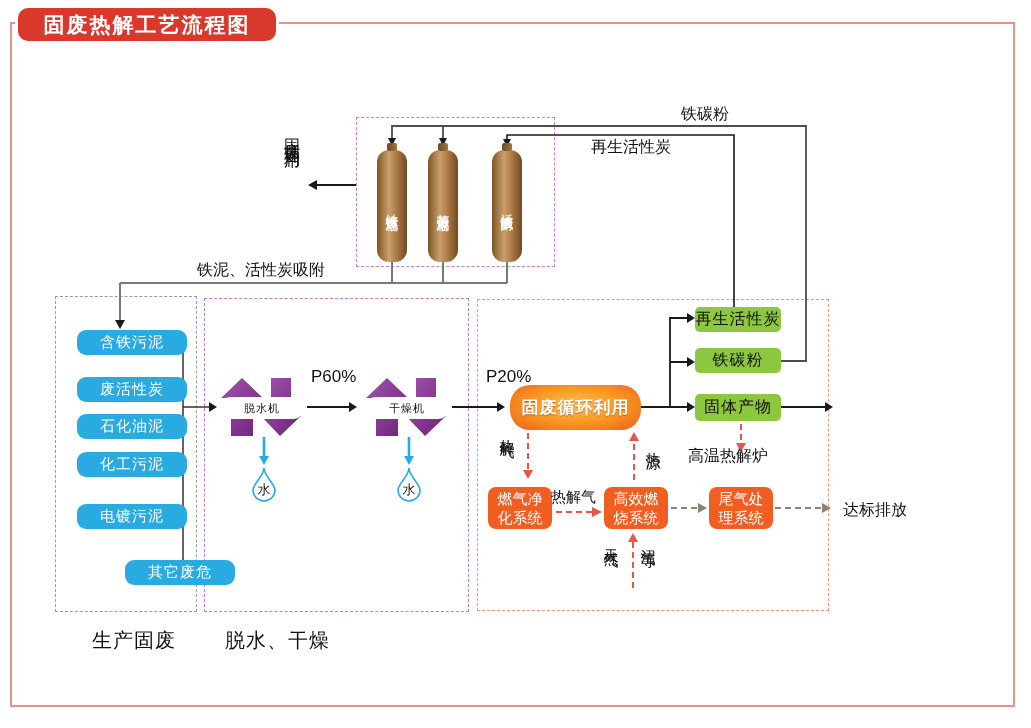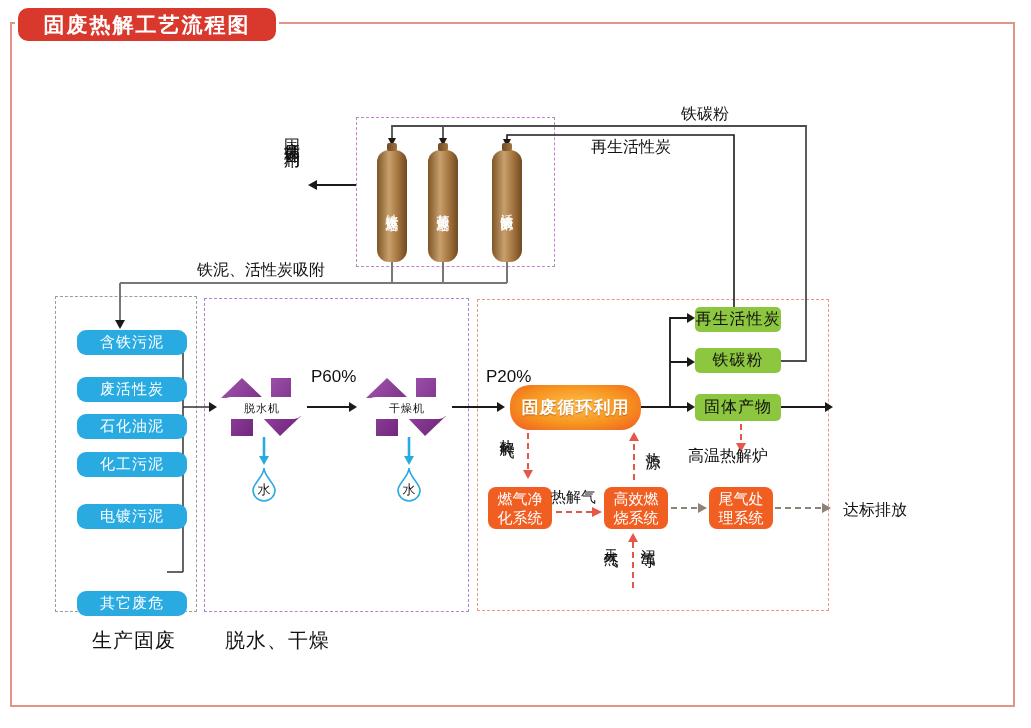--- a/index.html
+++ b/index.html
@@ -138,21 +138,21 @@
   <div class="vtext recycle" style="left:284px;top:126px;">固废循环利用</div>
   <div class="lbl" style="left:681px;top:104px;">铁碳粉</div>
   <div class="lbl" style="left:591px;top:137px;">再生活性炭</div>
   <div class="lbl" style="left:197px;top:260px;">铁泥、活性炭吸附</div>
 
   <div class="bluebox" style="top:330px;">含铁污泥</div>
   <div class="bluebox" style="top:377px;">废活性炭</div>
   <div class="bluebox" style="top:414px;">石化油泥</div>
   <div class="bluebox" style="top:452px;">化工污泥</div>
   <div class="bluebox" style="top:504px;">电镀污泥</div>
-  <div class="bluebox" style="top:591px;">其它废危</div>
+  <div class="bluebox" style="top:560px;margin-left:48px;">其它废危</div>
 
   <div class="machine" style="left:217px;">
     <svg width="90" height="62">
       <defs>
         <linearGradient id="pg1" x1="0" y1="0" x2="1" y2="1">
           <stop offset="0" stop-color="#a055ae"></stop>
             <stop offset="1" stop-color="#6e2077"></stop>
         </linearGradient>
       </defs>
       <polygon points="14,60 14,22 4,22 25,2 46,22 36,22 36,60" fill="url(#pg1)"></polygon>

